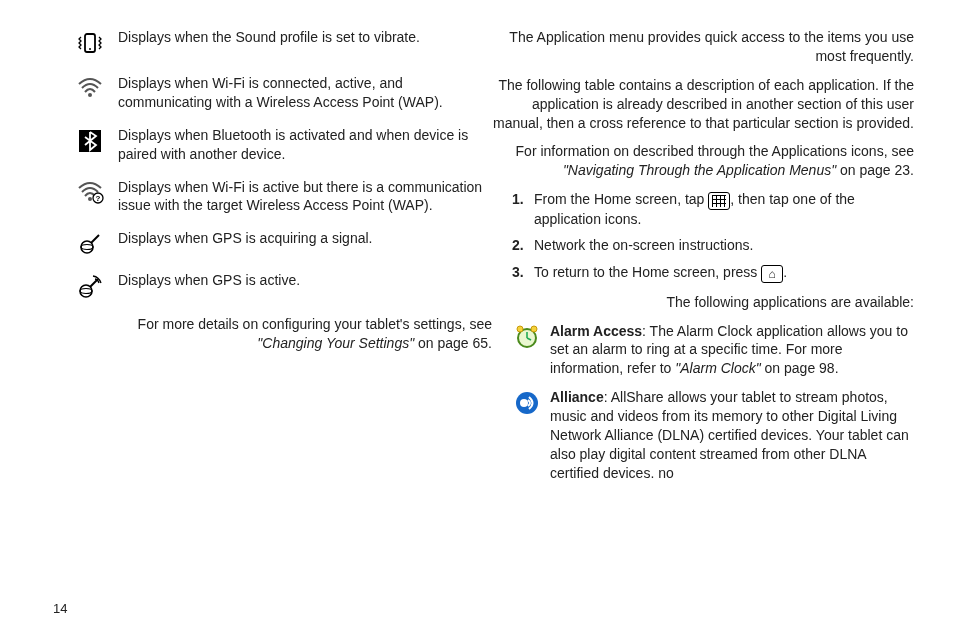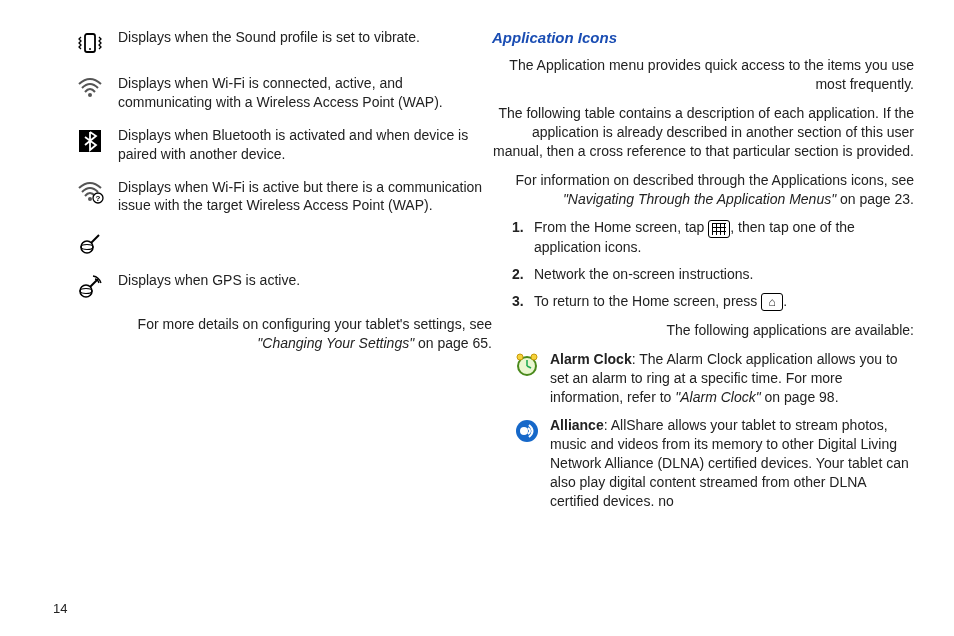--- a/index.html
+++ b/index.html
@@ -189,20 +189,21 @@
     <div class="icon-row">
       <div class="icon-cell">
           <span>
         <svg width="26" height="26" viewBox="0 0 26 26">
           <circle cx="10" cy="16" r="6" fill="none" stroke="#000" stroke-width="1.6"></circle>
           <ellipse cx="10" cy="16" rx="6" ry="2.5" fill="none" stroke="#000" stroke-width="1.2"></ellipse>
           <line x1="14" y1="12" x2="22" y2="4" stroke="#000" stroke-width="2"></line>
         </svg>
       </span>
         </div>
+      <div class="icon-text">Displays when GPS is acquiring a signal.</div>
     </div>
 
     <div class="icon-row">
       <div class="icon-cell">
           <span>
         <svg width="28" height="28" viewBox="0 0 28 28">
           <circle cx="10" cy="18" r="6" fill="none" stroke="#000" stroke-width="1.6"></circle>
           <ellipse cx="10" cy="18" rx="6" ry="2.5" fill="none" stroke="#000" stroke-width="1.2"></ellipse>
           <line x1="14" y1="14" x2="22" y2="6" stroke="#000" stroke-width="2"></line>
           <path d="M17 3 Q23 4 25 10" fill="none" stroke="#000" stroke-width="1.3"></path>
@@ -212,21 +213,20 @@
         </div>
       <div class="icon-text">Displays when GPS is active.</div>
     </div>
 
     <p class="settings-note">
       <span>For more details on configuring your tablet's settings, see </span><span class="italic">"Changing Your Settings"</span><span> on page 65.</span>
     </p>
   </div>
 
   <div class="col">
-    <div class="section-title">Application Icons</div>
 
     <p>The Application menu provides quick access to the items you use most frequently.</p>
     <p>The following table contains a description of each application. If the application is already described in another section of this user manual, then a cross reference to that particular section is provided.</p>
 
     <p>
       <span>For information on described through the Applications icons, see </span><span class="italic">"Navigating Through the Application Menus"</span><span> on page 23.</span>
     </p>
 
     <ol class="steps">
       <li>
@@ -251,21 +251,21 @@
         <svg width="26" height="26" viewBox="0 0 26 26">
           <circle cx="13" cy="14" r="9" fill="#eaf7d0" stroke="#4a8a1c" stroke-width="2"></circle>
           <circle cx="6" cy="5" r="3" fill="#f5d23b" stroke="#c79a0a" stroke-width="1"></circle>
           <circle cx="20" cy="5" r="3" fill="#f5d23b" stroke="#c79a0a" stroke-width="1"></circle>
           <line x1="13" y1="14" x2="13" y2="8" stroke="#2a5" stroke-width="1.6"></line>
           <line x1="13" y1="14" x2="17" y2="16" stroke="#2a5" stroke-width="1.6"></line>
         </svg>
       </span>
         </div>
       <div class="app-text">
-        <span class="bold">Alarm Clock</span><span>: The Alarm Clock application allows you to set an alarm to ring at a specific time. For more information, refer to </span><span class="italic">"Alarm Clock"</span><span>  on page 98.</span>
+        <span class="bold">Alarm Access</span><span>: The Alarm Clock application allows you to set an alarm to ring at a specific time. For more information, refer to </span><span class="italic">"Alarm Clock"</span><span>  on page 98.</span>
       </div>
     </div>
 
     <div class="app-row">
       <div class="app-icon">
           <span>
         <svg width="26" height="26" viewBox="0 0 26 26">
           <circle cx="13" cy="13" r="11" fill="#1668c9"></circle>
           <circle cx="10" cy="13" r="4" fill="#fff"></circle>
           <path d="M15 7 Q22 13 15 19" fill="none" stroke="#fff" stroke-width="2"></path>

